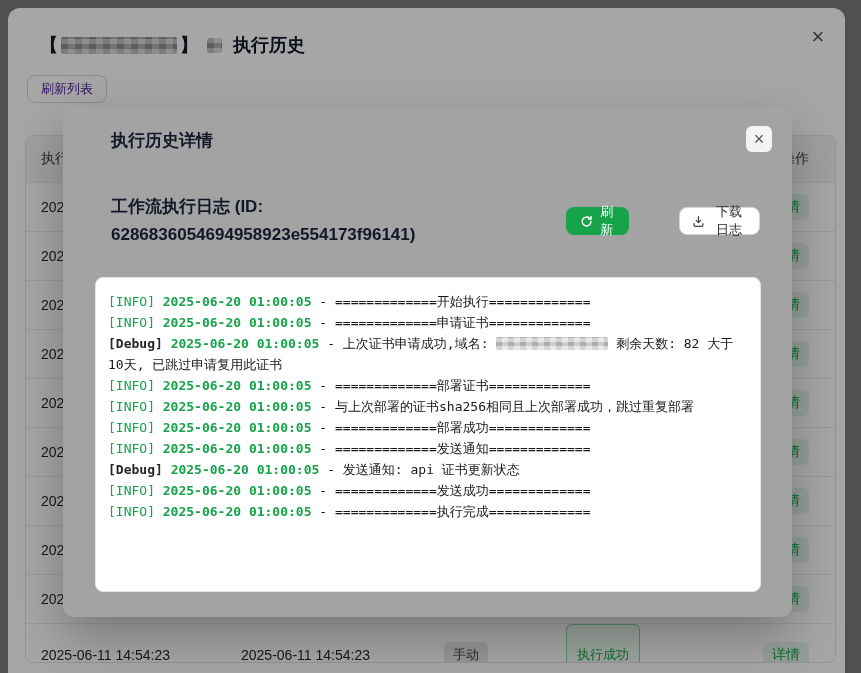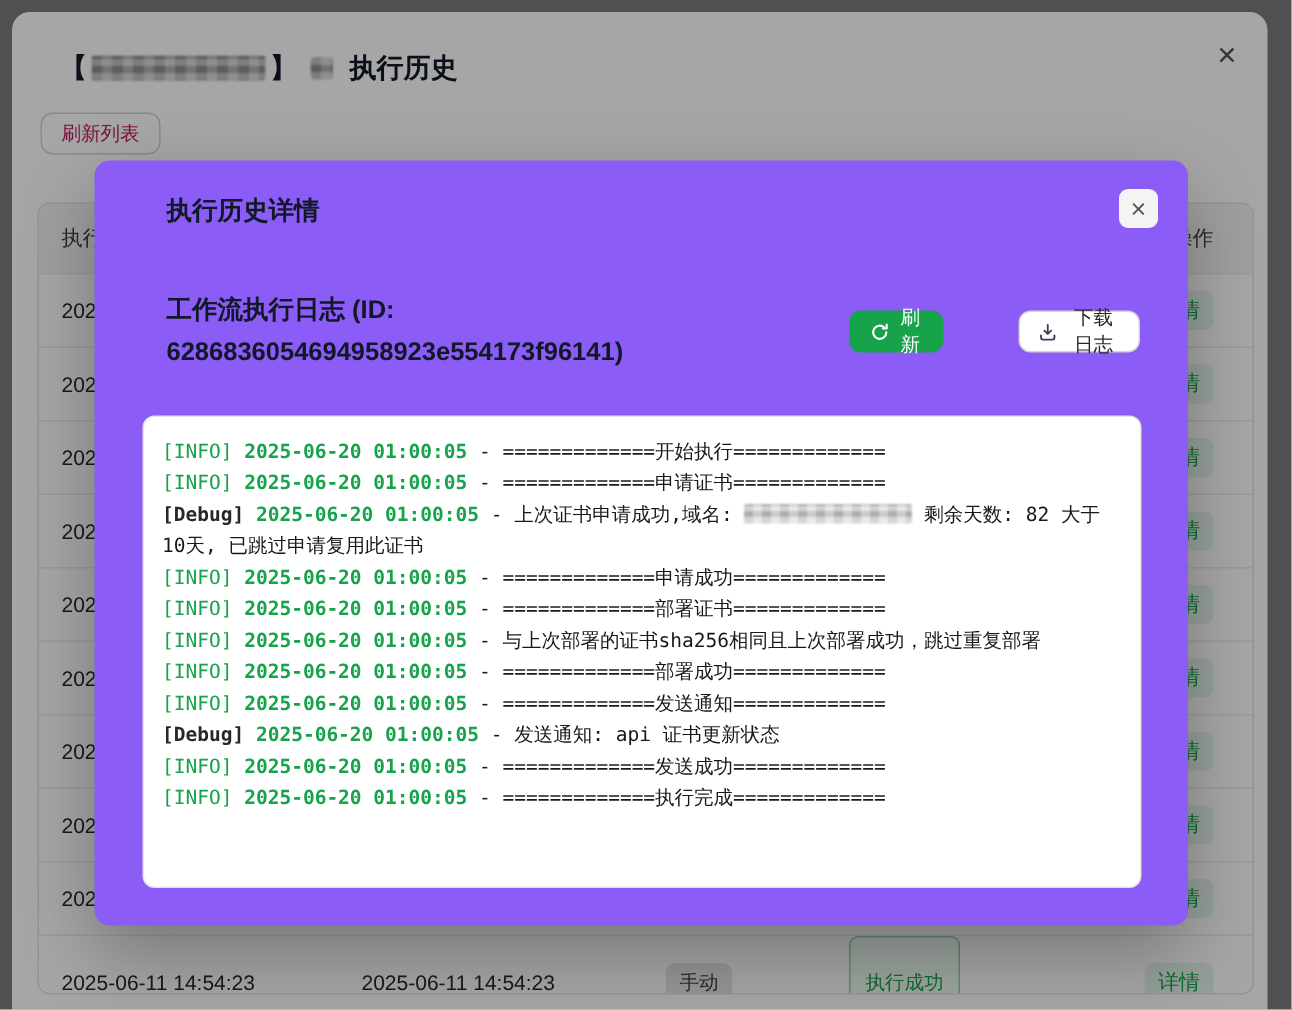--- a/index.html
+++ b/index.html
@@ -31,21 +31,21 @@
   .redact-chip{width:15px;height:15px;margin:0 9px 0 7px;border-radius:3px;}
   .bg-close{
     position:absolute;right:16px;top:18px;width:22px;height:22px;
     display:flex;align-items:center;justify-content:center;
     font-size:22px;line-height:22px;color:#52525b;cursor:pointer;
   }
   .refresh-list-btn{
     position:absolute;left:19px;top:67px;height:28px;padding:0 13px;
     display:inline-flex;align-items:center;
     background:#fff;border:1px solid #d4d4d8;border-radius:8px;
-    font-size:13px;color:#be185d;cursor:pointer;
+    font-size:13px;color:#4c1d95;cursor:pointer;
   }
   .h-table{
     position:absolute;left:17px;top:127px;width:811px;height:528px;
     border:1px solid #e4e4e7;border-radius:8px;background:#fff;
     overflow:hidden;box-sizing:border-box;
   }
   .t-head,.t-row{
     display:grid;grid-template-columns:215px 203px 122px 151px 1fr;
     align-items:center;
   }
@@ -64,21 +64,21 @@
   }
   .link-detail{
     display:inline-block;padding:4px 9px;border-radius:6px;
     background:rgba(22,163,74,.11);color:#16a34a;font-size:14px;cursor:pointer;
   }
   
   .overlay{position:absolute;inset:0;background:rgba(0,0,0,0.35);z-index:5;}
   
   .modal{
     position:absolute;left:63px;top:107px;width:729px;height:510px;z-index:10;
-    background:#8b5cf6;border-radius:10px;box-shadow:0 20px 50px rgba(0,0,0,.28);
+    background:#a3a3a3;border-radius:10px;box-shadow:0 20px 50px rgba(0,0,0,.28);
   }
   .modal-title{
     position:absolute;left:48px;top:22px;
     font-size:17px;font-weight:700;color:#111827;
   }
   .modal-close{
     position:absolute;right:20px;top:19px;width:26px;height:26px;
     display:flex;align-items:center;justify-content:center;
     background:#f4f4f5;border-radius:6px;color:#52525b;
     font-size:18px;line-height:18px;cursor:pointer;
@@ -249,21 +249,20 @@
           </span>
           <span>下载日志</span>
         </button>
       </div>
     </div>
 
     <div class="log-box">
         <div class="log-line"><span class="lv-info">[INFO]</span> <span class="log-time">2025-06-20 01:00:05</span> - =============开始执行=============</div>
         <div class="log-line"><span class="lv-info">[INFO]</span> <span class="log-time">2025-06-20 01:00:05</span> - =============申请证书=============</div>
         <div class="log-line"><span class="lv-debug">[Debug]</span> <span class="log-time">2025-06-20 01:00:05</span> - 上次证书申请成功,域名: <span class="redact redact-domain"></span> 剩余天数: 82 大于10天, 已跳过申请复用此证书</div>
-        <div class="log-line"><span class="lv-info">[INFO]</span> <span class="log-time">2025-06-20 01:00:05</span> - =============申请成功=============</div>
         <div class="log-line"><span class="lv-info">[INFO]</span> <span class="log-time">2025-06-20 01:00:05</span> - =============部署证书=============</div>
         <div class="log-line"><span class="lv-info">[INFO]</span> <span class="log-time">2025-06-20 01:00:05</span> - 与上次部署的证书sha256相同且上次部署成功，跳过重复部署</div>
         <div class="log-line"><span class="lv-info">[INFO]</span> <span class="log-time">2025-06-20 01:00:05</span> - =============部署成功=============</div>
         <div class="log-line"><span class="lv-info">[INFO]</span> <span class="log-time">2025-06-20 01:00:05</span> - =============发送通知=============</div>
         <div class="log-line"><span class="lv-debug">[Debug]</span> <span class="log-time">2025-06-20 01:00:05</span> - 发送通知: api 证书更新状态</div>
         <div class="log-line"><span class="lv-info">[INFO]</span> <span class="log-time">2025-06-20 01:00:05</span> - =============发送成功=============</div>
         <div class="log-line"><span class="lv-info">[INFO]</span> <span class="log-time">2025-06-20 01:00:05</span> - =============执行完成=============</div>
       </div>
   </div>
 

